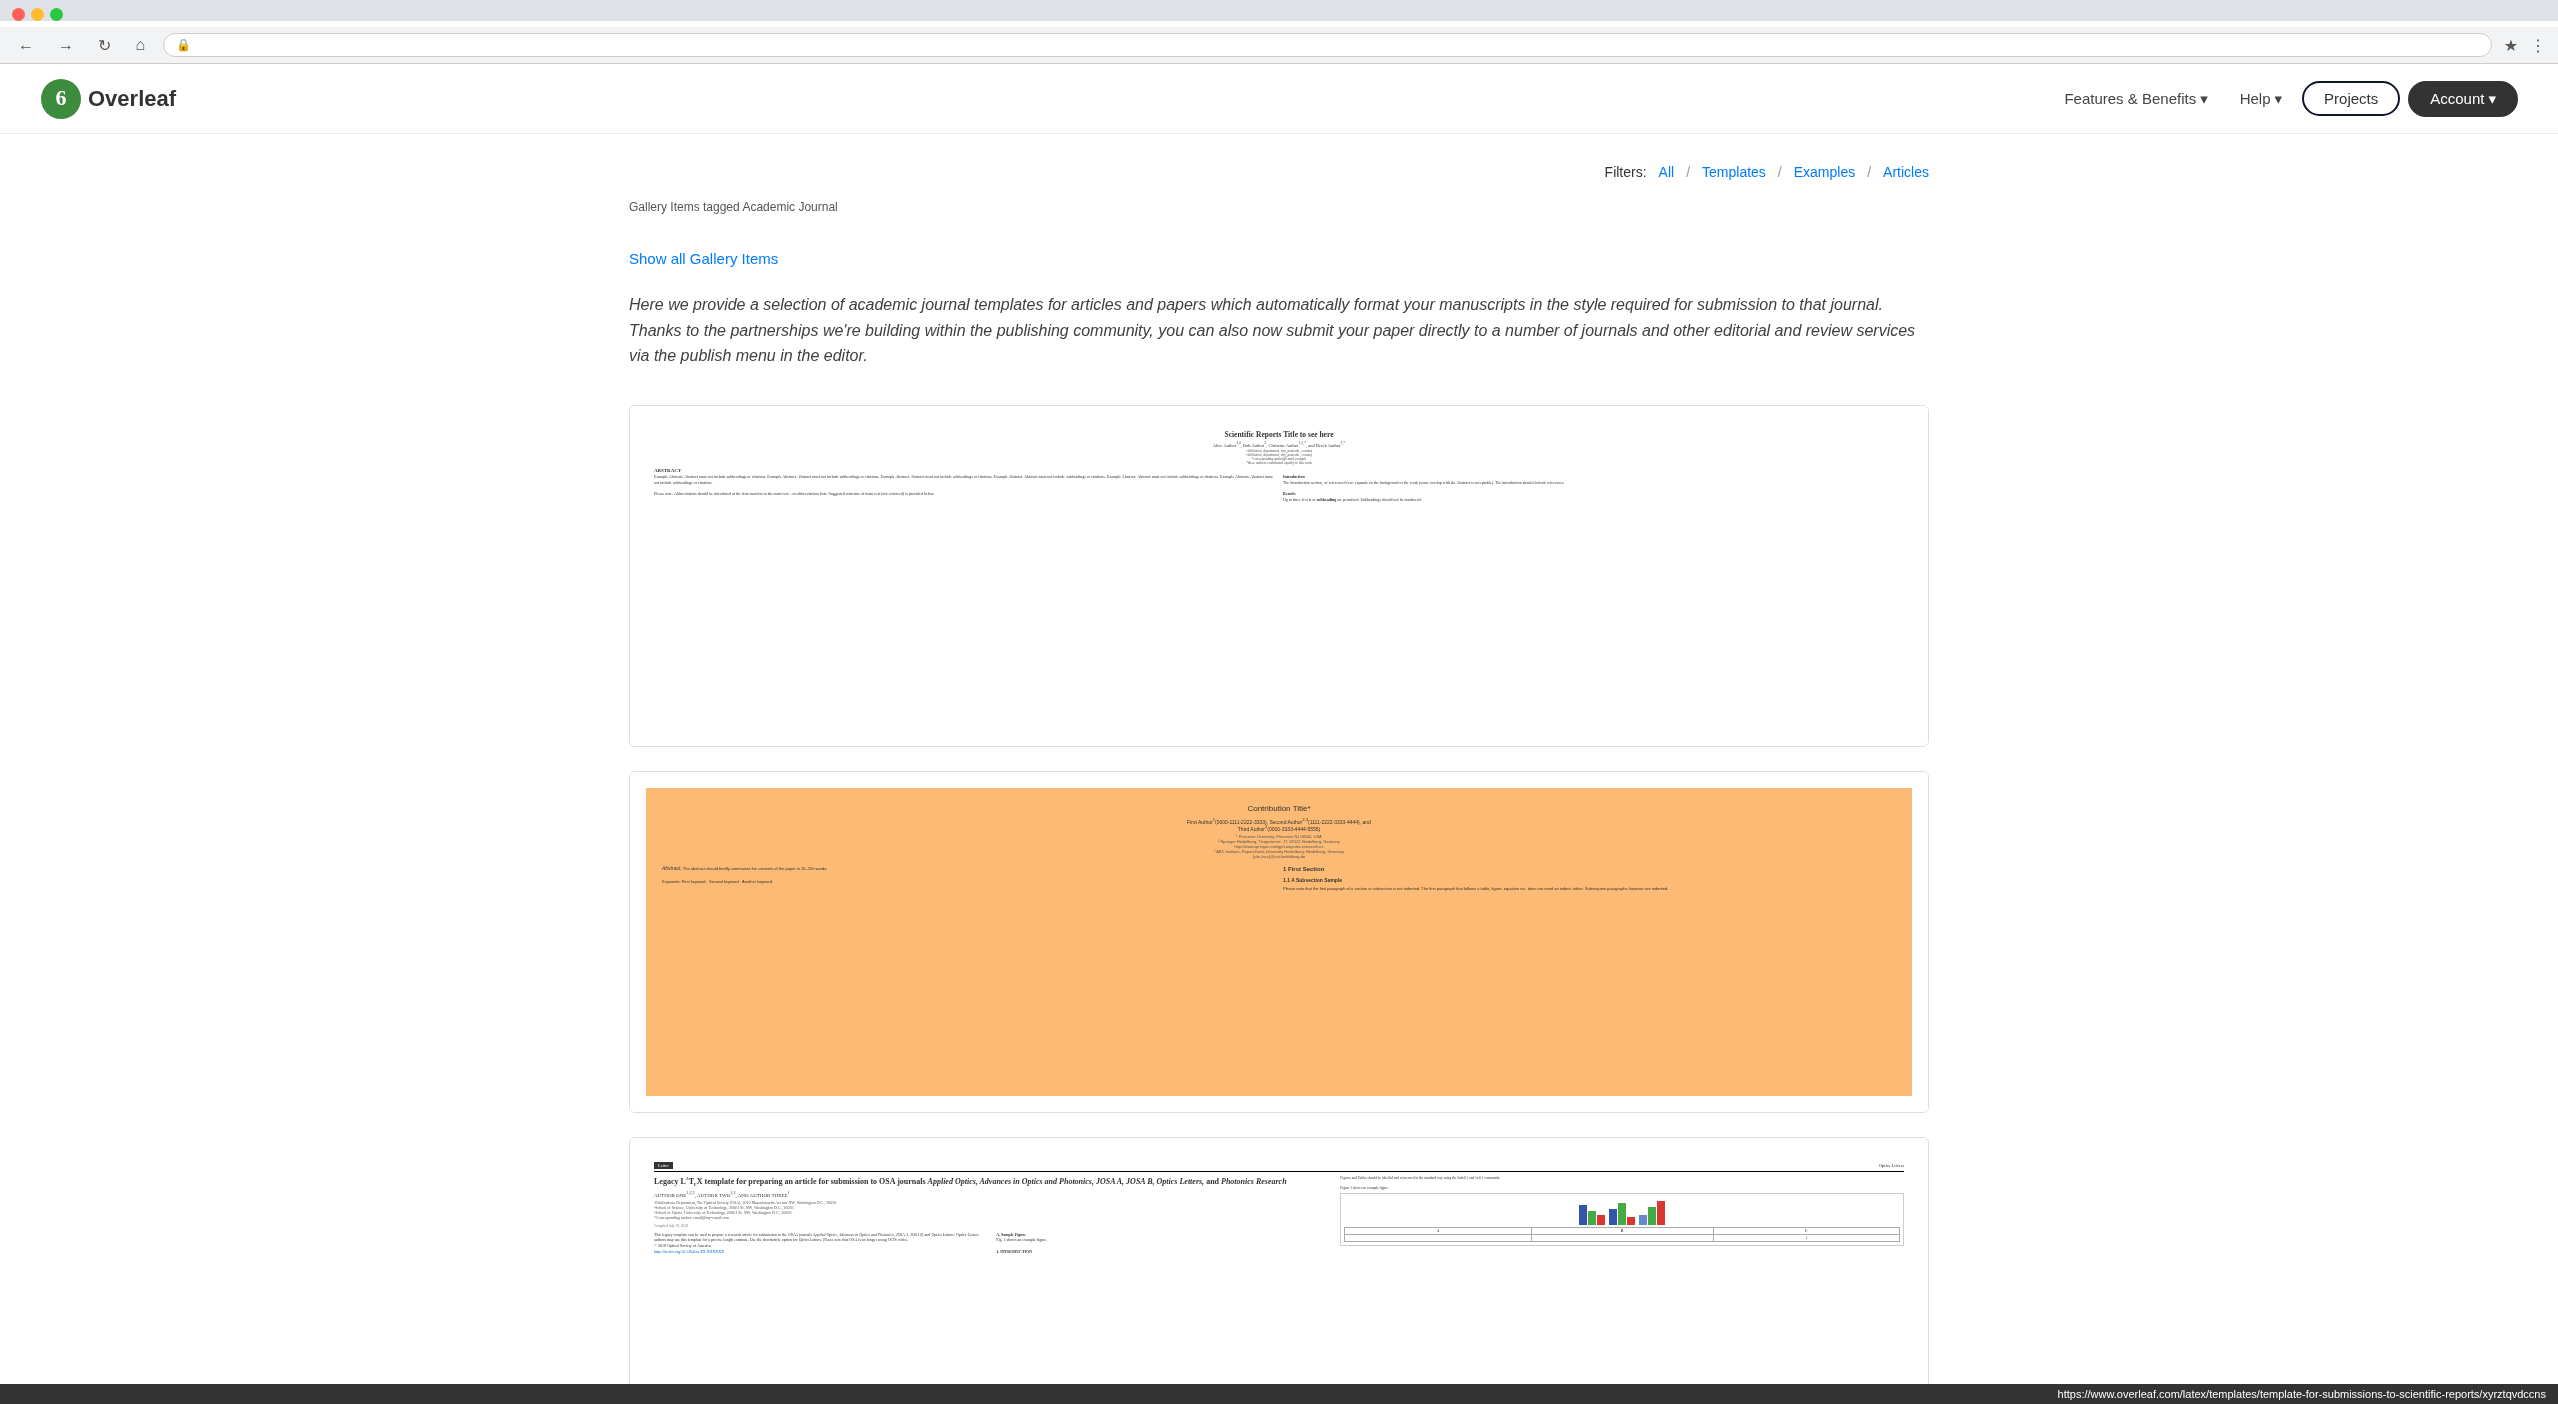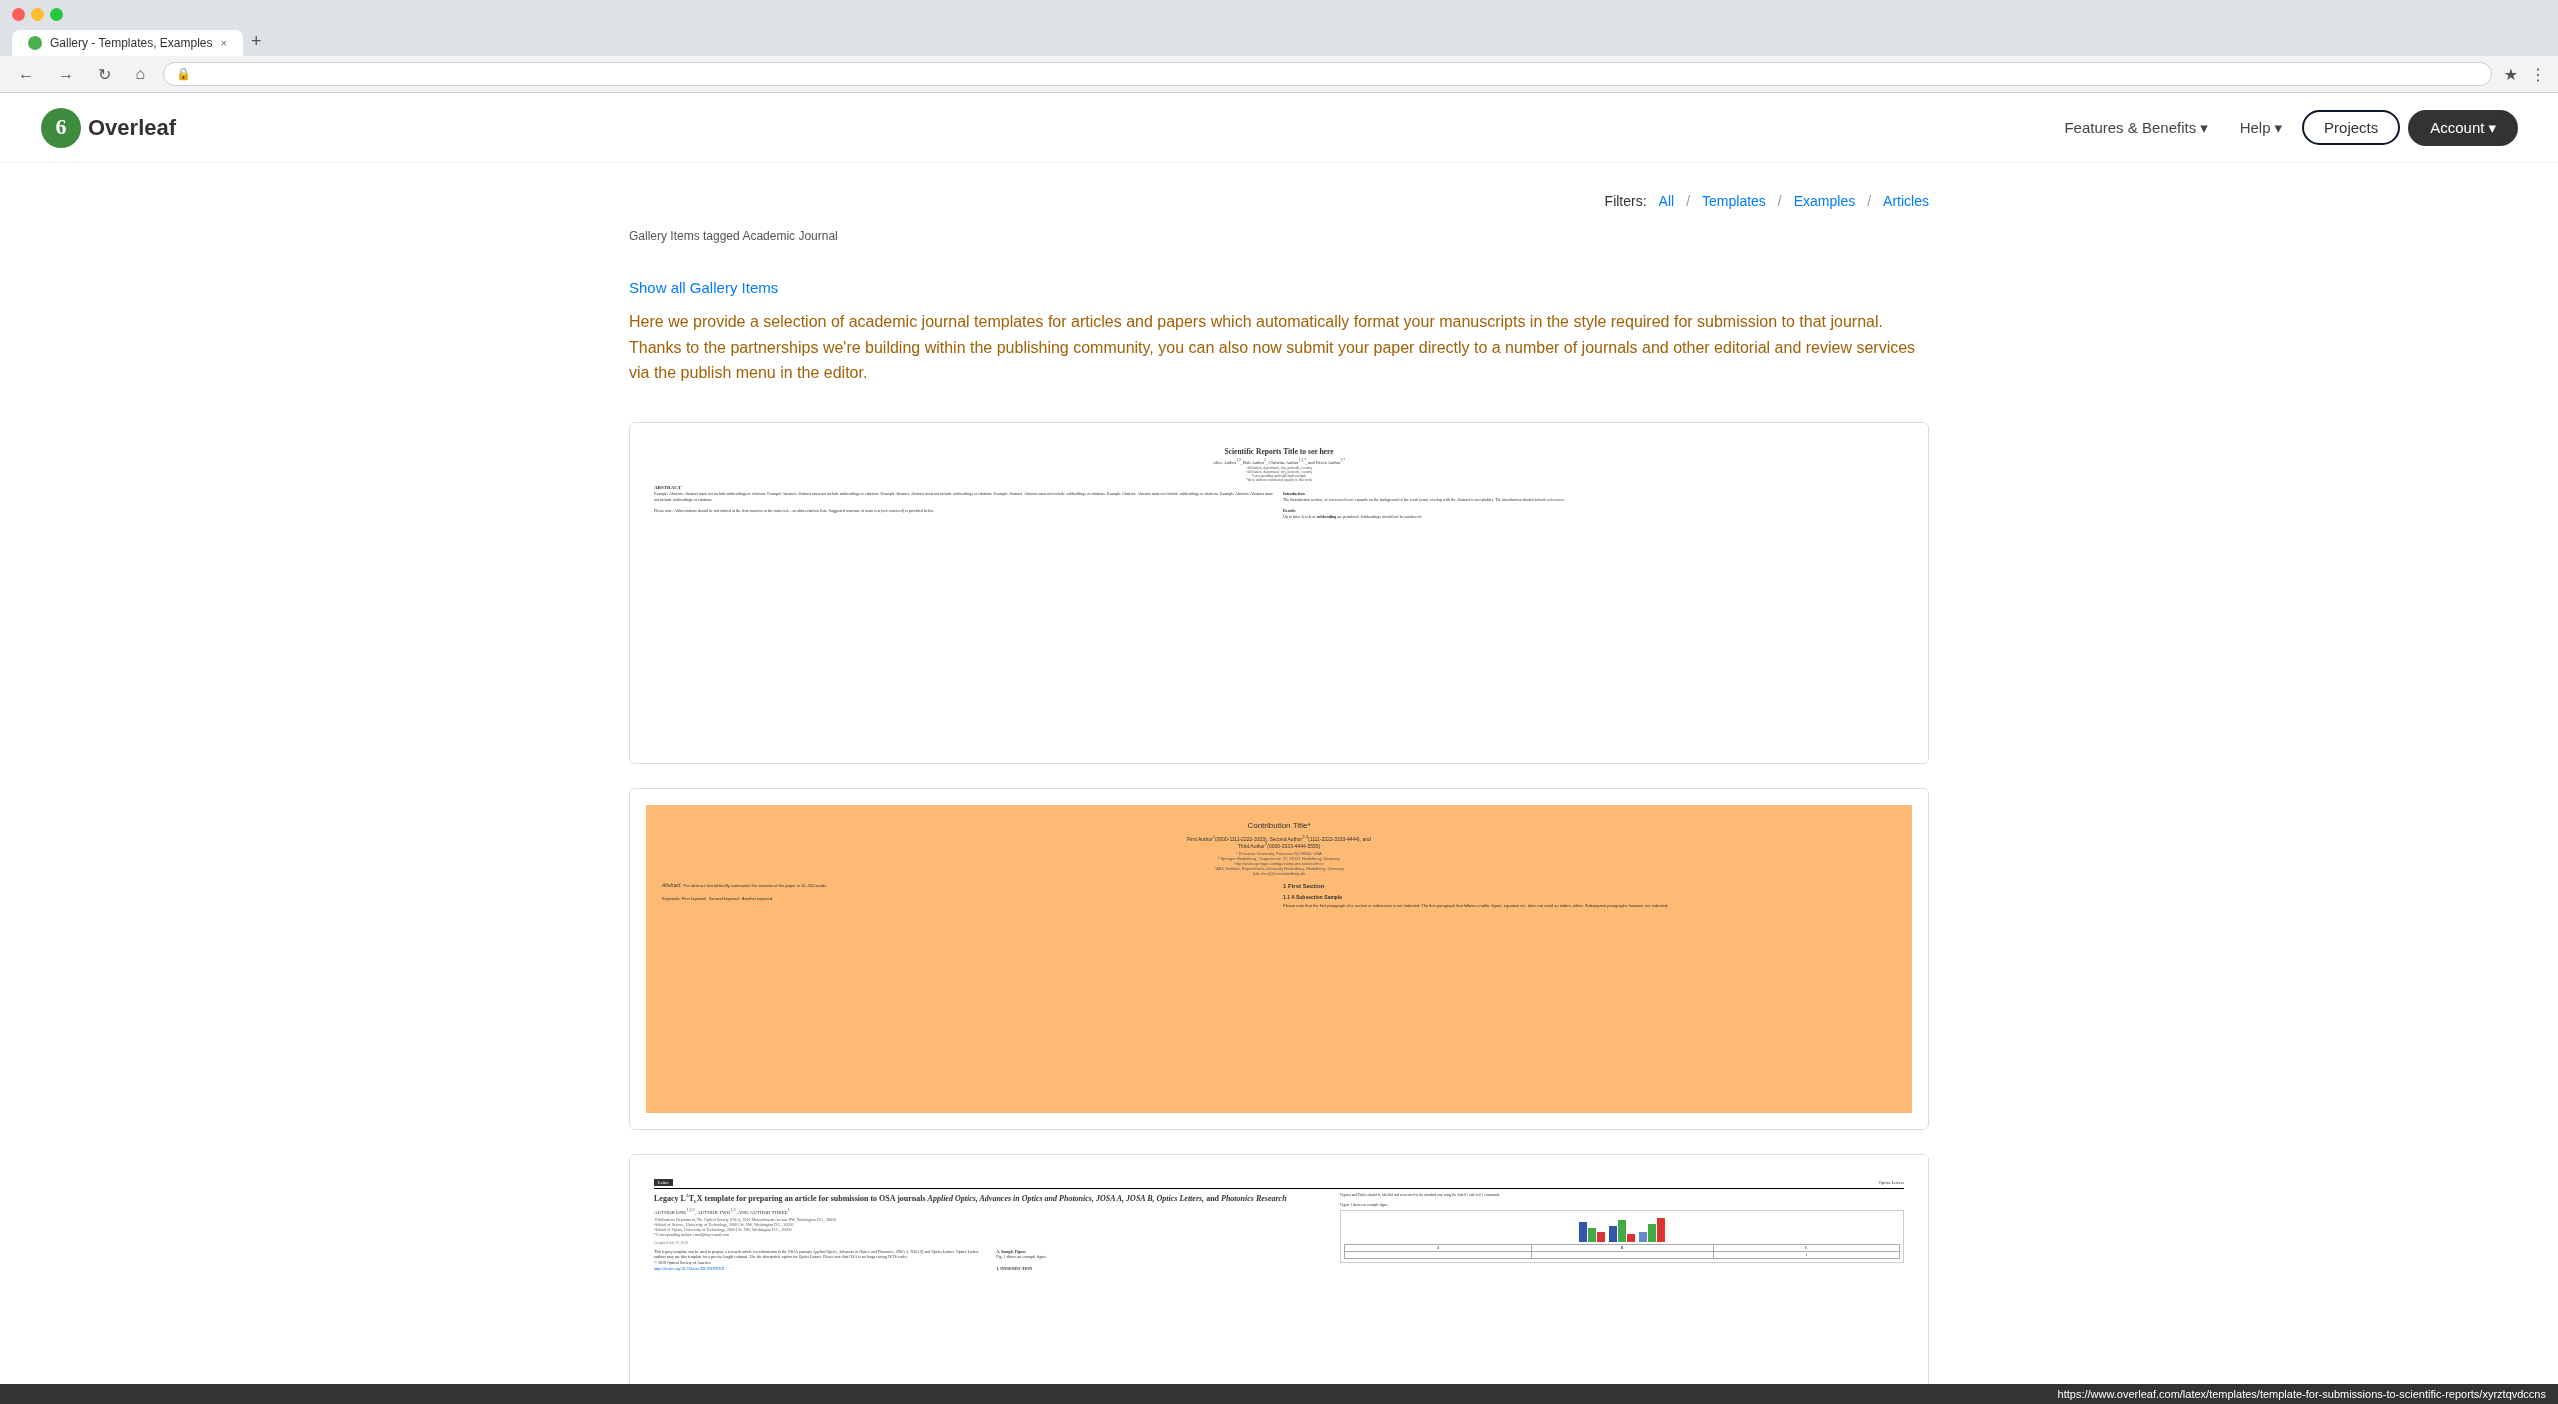--- a/index.html
+++ b/index.html
@@ -139,23 +139,24 @@
     .page-subtitle {
       font-size: 12px; color: #555; margin-bottom: 36px;
     }
     .show-all-link {
       color: #007bff; text-decoration: none;
       font-size: 15px; cursor: pointer;
     }
 
     
     .description {
-      font-size: 16px; line-height: 1.6; color: #a16207;
-      margin: 12px 0 36px;
+      font-size: 16px; line-height: 1.6; color: #404040;
+      margin: 24px 0 36px;
       max-width: 1350px;
+      font-style: italic;
     }
 
     
     .gallery-grid {
       display: grid;
       grid-template-columns: repeat(1, 1fr);
       gap: 24px;
     }
     .gallery-card {
       border: 1.5px solid #ddd;
@@ -301,28 +302,20 @@
     }
   </style>
 </head>
 <body>
 
 <div class="browser-chrome">
   <div class="browser-traffic-lights">
     <div class="traffic-light tl-red"></div>
     <div class="traffic-light tl-yellow"></div>
     <div class="traffic-light tl-green"></div>
-  </div>
-  <div class="tab-bar">
-    <div class="browser-tab">
-      <span class="tab-favicon"></span>
-      <span>Gallery - Templates, Examples</span>
-      <span class="tab-close">×</span>
-    </div>
-    <button class="tab-new">+</button>
   </div>
 </div>
 
 <div class="address-bar-row">
   <button class="nav-btn">←</button>
   <button class="nav-btn">→</button>
   <button class="nav-btn">↻</button>
   <button class="nav-btn">⌂</button>
   <div class="address-bar-wrap">
     <span class="lock-icon">🔒</span>

